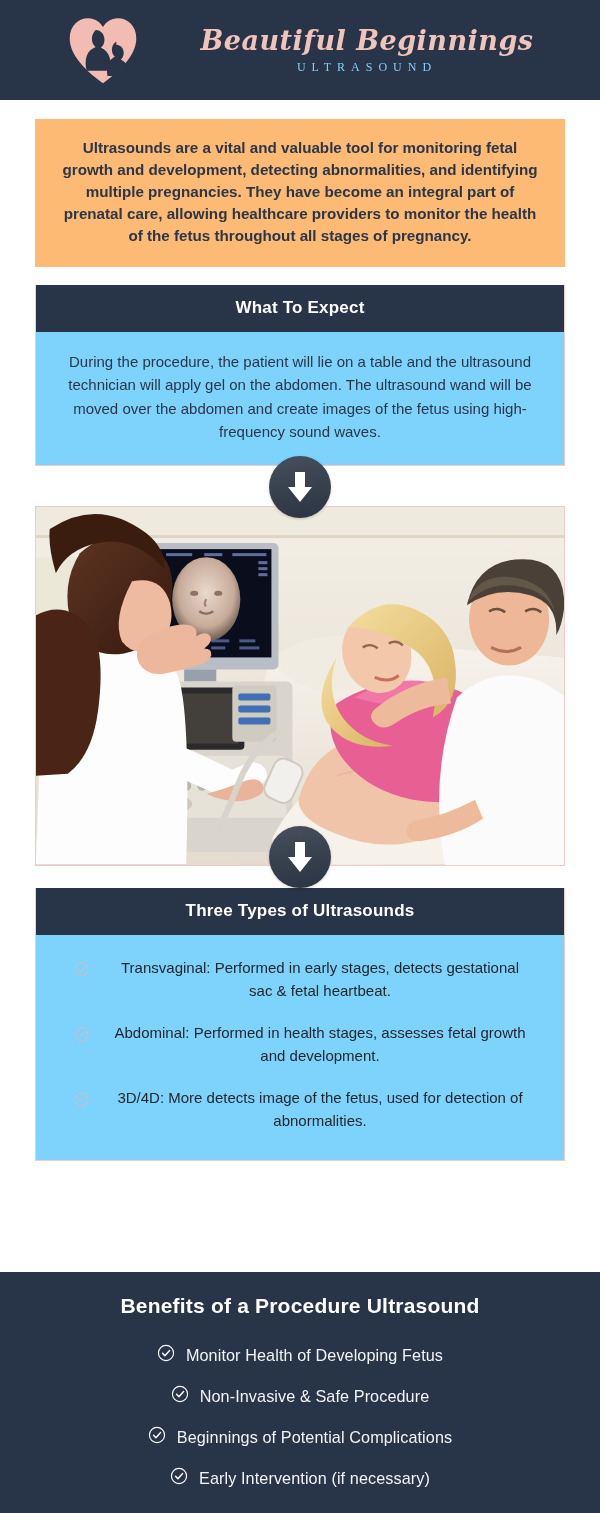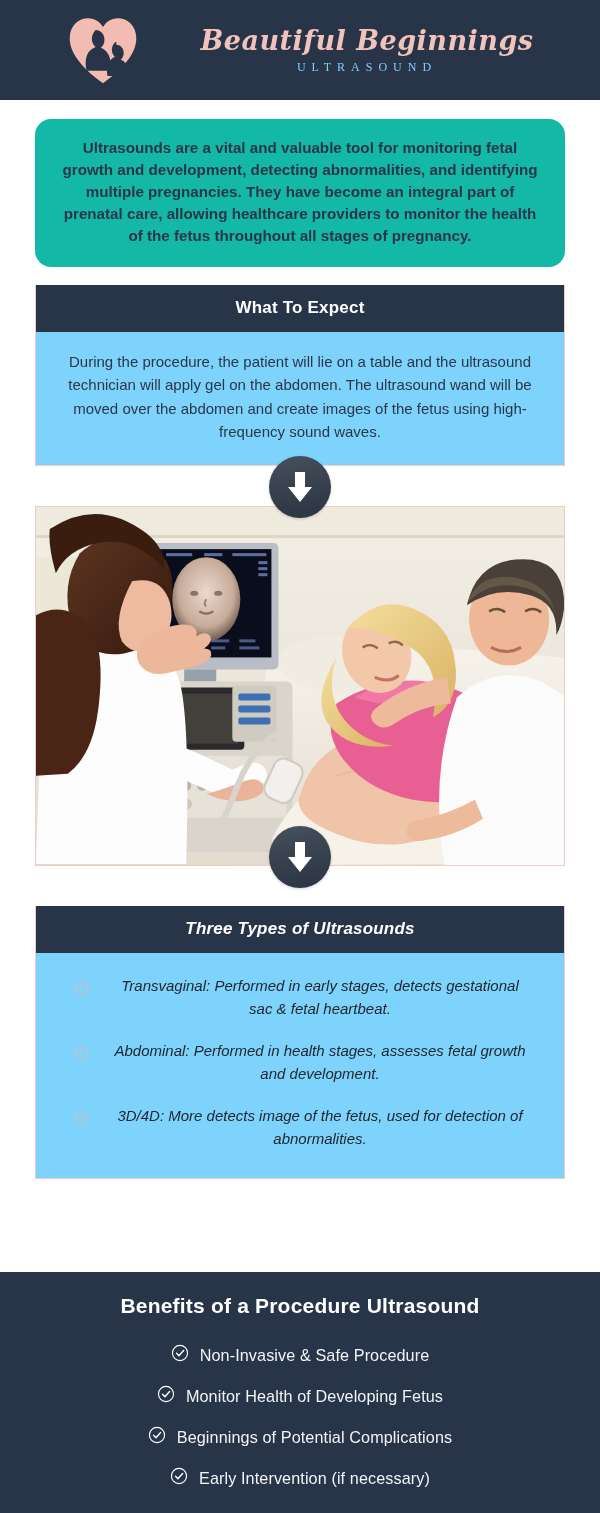--- a/index.html
+++ b/index.html
@@ -25,25 +25,24 @@
   }
   .logo-sub{
     font-family:"Liberation Serif", serif;
     font-size:12px;color:#7dd3fc;letter-spacing:6px;
     margin-top:7px;line-height:1;
   }
 
   
   .wrap{width:530px;margin:0 auto;}
   .intro{
-    background:#14b8a6;color:#2b3649;
+    background:#fdba74;color:#2b3649;
     padding:18px 22px 20px;
     text-align:center;font-weight:700;font-size:15.2px;line-height:1.45;
     margin-top:19px;
-    border-radius:16px;
   }
 
   .card{border:1.5px solid #f0ccc6;border-top:none;background:#7dd3fc;}
   .card-head{
     background:#283447;color:#fff;text-align:center;
     font-weight:700;font-size:17px;letter-spacing:.2px;
     padding:13px 10px 14px;
   }
   .card-body{
     padding:18px 22px 22px;text-align:center;
@@ -63,21 +62,21 @@
 
   
   .photo-frame{
     width:530px;margin:10px auto 0;height:360px;
     border:1.5px solid #f0ccc6;box-sizing:border-box;overflow:hidden;
     position:relative;background:#e9e2d8;
   }
   .photo-frame svg{display:block;width:100%;height:100%;}
 
   
-  .types-card{margin-top:18px;font-style:italic;}
+  .types-card{}
   .type-item{
     display:flex;align-items:flex-start;justify-content:center;
     gap:25px;margin:0 auto 20px;max-width:452px;
   }
   .type-item:last-child{margin-bottom:6px;}
   .check-pink{flex:0 0 auto;margin-top:3px;}
   .type-text{
     text-align:center;color:#22272e;font-size:15px;line-height:1.5;font-weight:300;
   }
 
@@ -306,31 +305,31 @@
   <div class="benefits">
     <div class="benefits-title">Benefits of a Procedure Ultrasound</div>
 
     <div class="benefit-item">
       <span>
         <svg width="18" height="18" viewBox="0 0 20 20">
           <circle cx="10" cy="10" r="8.4" fill="none" stroke="#ffffff" stroke-width="1.3"></circle>
           <path d="M6.2 10.3 l2.6 2.7 l5.2 -5.7" fill="none" stroke="#ffffff" stroke-width="1.6" stroke-linecap="round" stroke-linejoin="round"></path>
         </svg>
       </span>
-      <span class="benefit-text">Non-Invasive &amp; Safe Procedure</span>
+      <span class="benefit-text">Monitor Health of Developing Fetus</span>
     </div>
 
     <div class="benefit-item">
       <span>
         <svg width="18" height="18" viewBox="0 0 20 20">
           <circle cx="10" cy="10" r="8.4" fill="none" stroke="#ffffff" stroke-width="1.3"></circle>
           <path d="M6.2 10.3 l2.6 2.7 l5.2 -5.7" fill="none" stroke="#ffffff" stroke-width="1.6" stroke-linecap="round" stroke-linejoin="round"></path>
         </svg>
       </span>
-      <span class="benefit-text">Monitor Health of Developing Fetus</span>
+      <span class="benefit-text">Non-Invasive &amp; Safe Procedure</span>
     </div>
 
     <div class="benefit-item">
       <span>
         <svg width="18" height="18" viewBox="0 0 20 20">
           <circle cx="10" cy="10" r="8.4" fill="none" stroke="#ffffff" stroke-width="1.3"></circle>
           <path d="M6.2 10.3 l2.6 2.7 l5.2 -5.7" fill="none" stroke="#ffffff" stroke-width="1.6" stroke-linecap="round" stroke-linejoin="round"></path>
         </svg>
       </span>
       <span class="benefit-text">Beginnings of Potential Complications</span>

